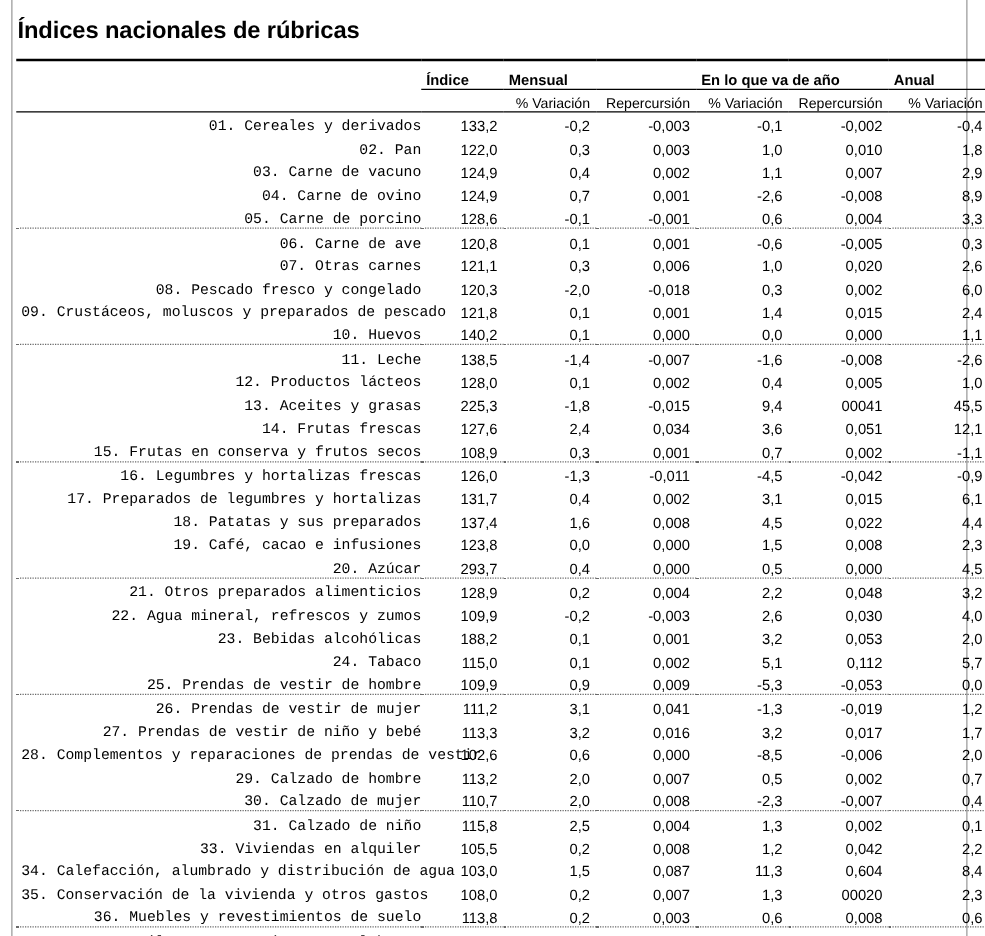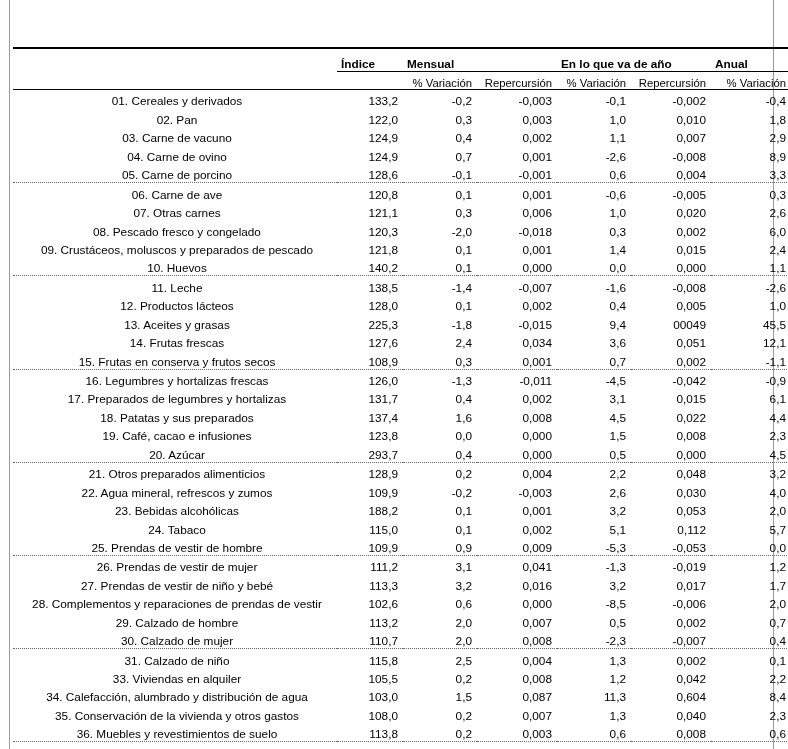--- a/index.html
+++ b/index.html
@@ -47,38 +47,39 @@
   tr.grp td{height:19px;padding-left:4px;font-size:11.8px;font-weight:bold;}
   tr.grp td.u{border-bottom:1px solid #000;}
   tr.grp td.pad{padding-left:0;}
 
   tr.sub td{height:17px;font-size:11.3px;padding-left:4px;margin-top:12px;}
   tr.sub td.u{border-bottom:1px solid #000;}
   tr.sub td.r{text-align:right;padding-right:5px;padding-left:0;}
 
   
   tr.data td{height:18.45px;font-size:11.8px;}
-  tr.data td.lab{padding-left:4px;text-align:center;}
+  tr.data td.lab{padding-left:4px;text-align:right;font-family:Liberation Mono, monospace;}
   tr.data td.val{text-align:right;padding-right:5px;}
 
   
   tr.data.first td{border-top:1px solid #000;}
 
   
   tr.data.sep td{border-top:1px dotted #6a6a6a;}
   tr.data.sep td.lab{border-top:1px dotted #6a6a6a;}
 </style>
 </head>
 <body>
 
 <div class="page">
 
   <div class="page-rule left"></div>
   <div class="page-rule right"></div>
 
+  <div class="title">Índices nacionales de rúbricas</div>
 
   <table class="grid">
     <colgroup>
       <col class="c-label">
         <col class="c-idx">
         <col class="c-num">
         <col class="c-num2">
       <col class="c-num">
         <col class="c-num2">
         <col class="c-num2">
@@ -212,21 +213,21 @@
           <td class="val">0,4</td>
           <td class="val">0,005</td>
           <td class="val">1,0</td>
         </tr>
         <tr class="data">
           <td class="lab">13. Aceites y grasas</td>
           <td class="val">225,3</td>
           <td class="val">-1,8</td>
           <td class="val">-0,015</td>
           <td class="val">9,4</td>
-          <td class="val">00049</td>
+          <td class="val">00041</td>
           <td class="val">45,5</td>
         </tr>
         <tr class="data">
           <td class="lab">14. Frutas frescas</td>
           <td class="val">127,6</td>
           <td class="val">2,4</td>
           <td class="val">0,034</td>
           <td class="val">3,6</td>
           <td class="val">0,051</td>
           <td class="val">12,1</td>
@@ -401,21 +402,21 @@
           <td class="val">11,3</td>
           <td class="val">0,604</td>
           <td class="val">8,4</td>
         </tr>
         <tr class="data">
           <td class="lab">35. Conservación de la vivienda y otros gastos</td>
           <td class="val">108,0</td>
           <td class="val">0,2</td>
           <td class="val">0,007</td>
           <td class="val">1,3</td>
-          <td class="val">0,040</td>
+          <td class="val">00020</td>
           <td class="val">2,3</td>
         </tr>
         <tr class="data">
           <td class="lab">36. Muebles y revestimientos de suelo</td>
           <td class="val">113,8</td>
           <td class="val">0,2</td>
           <td class="val">0,003</td>
           <td class="val">0,6</td>
           <td class="val">0,008</td>
           <td class="val">0,6</td>

